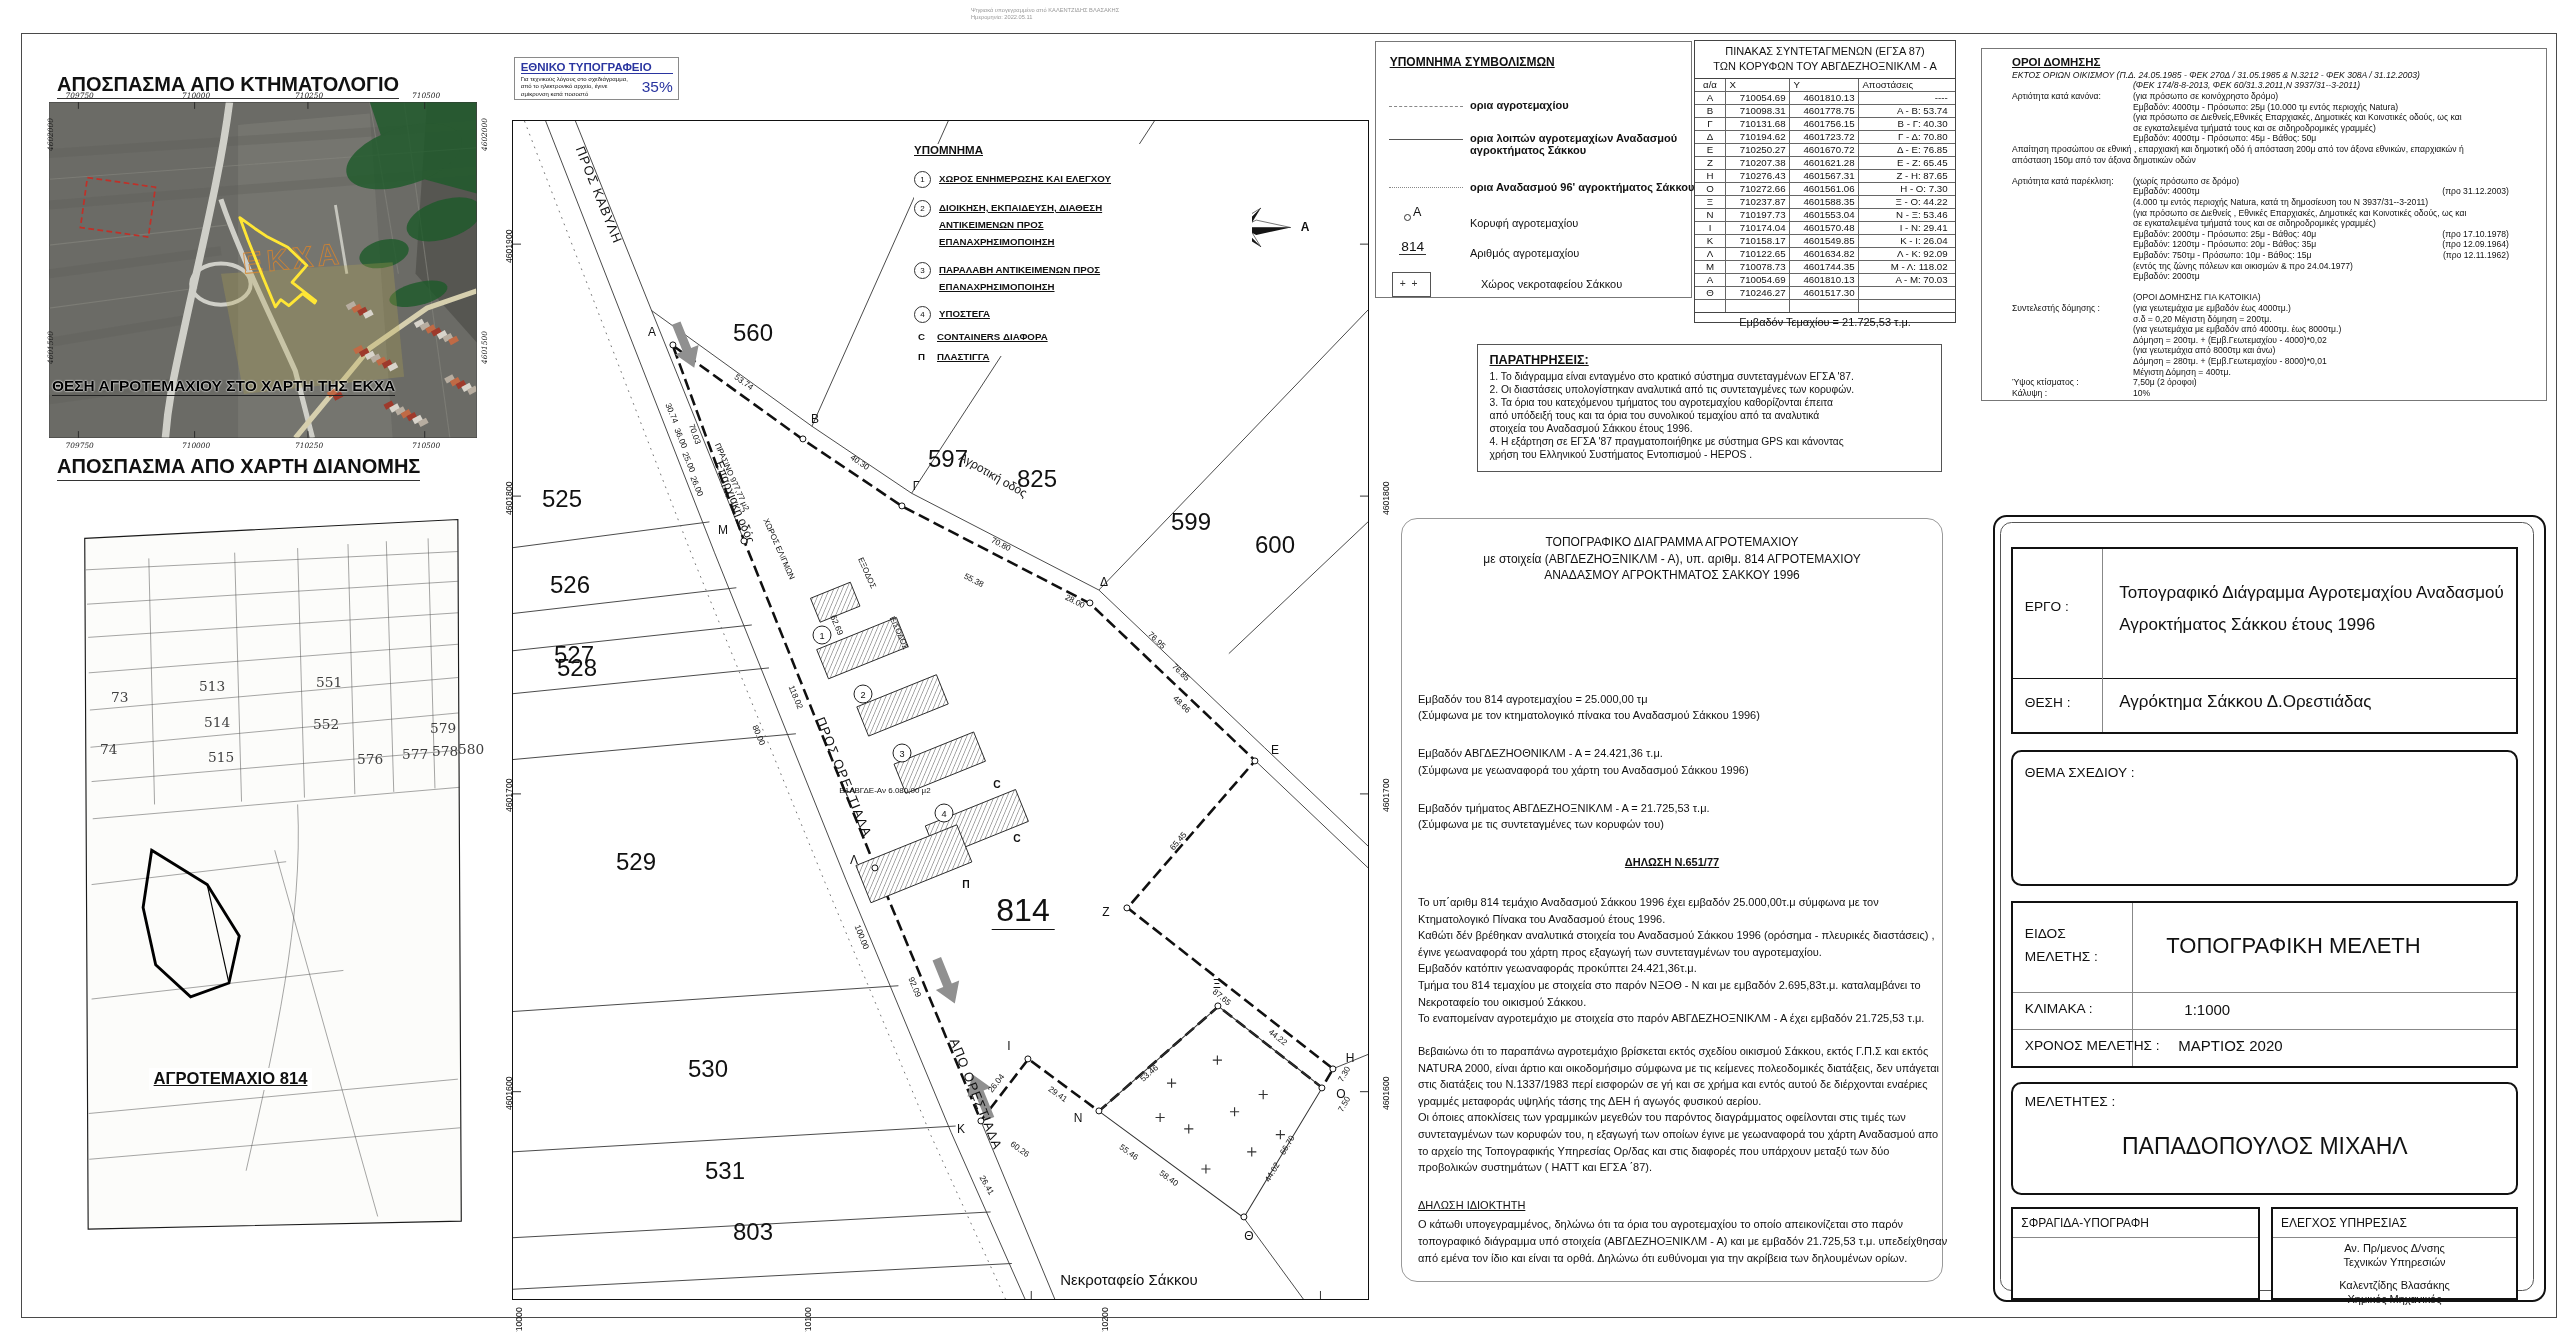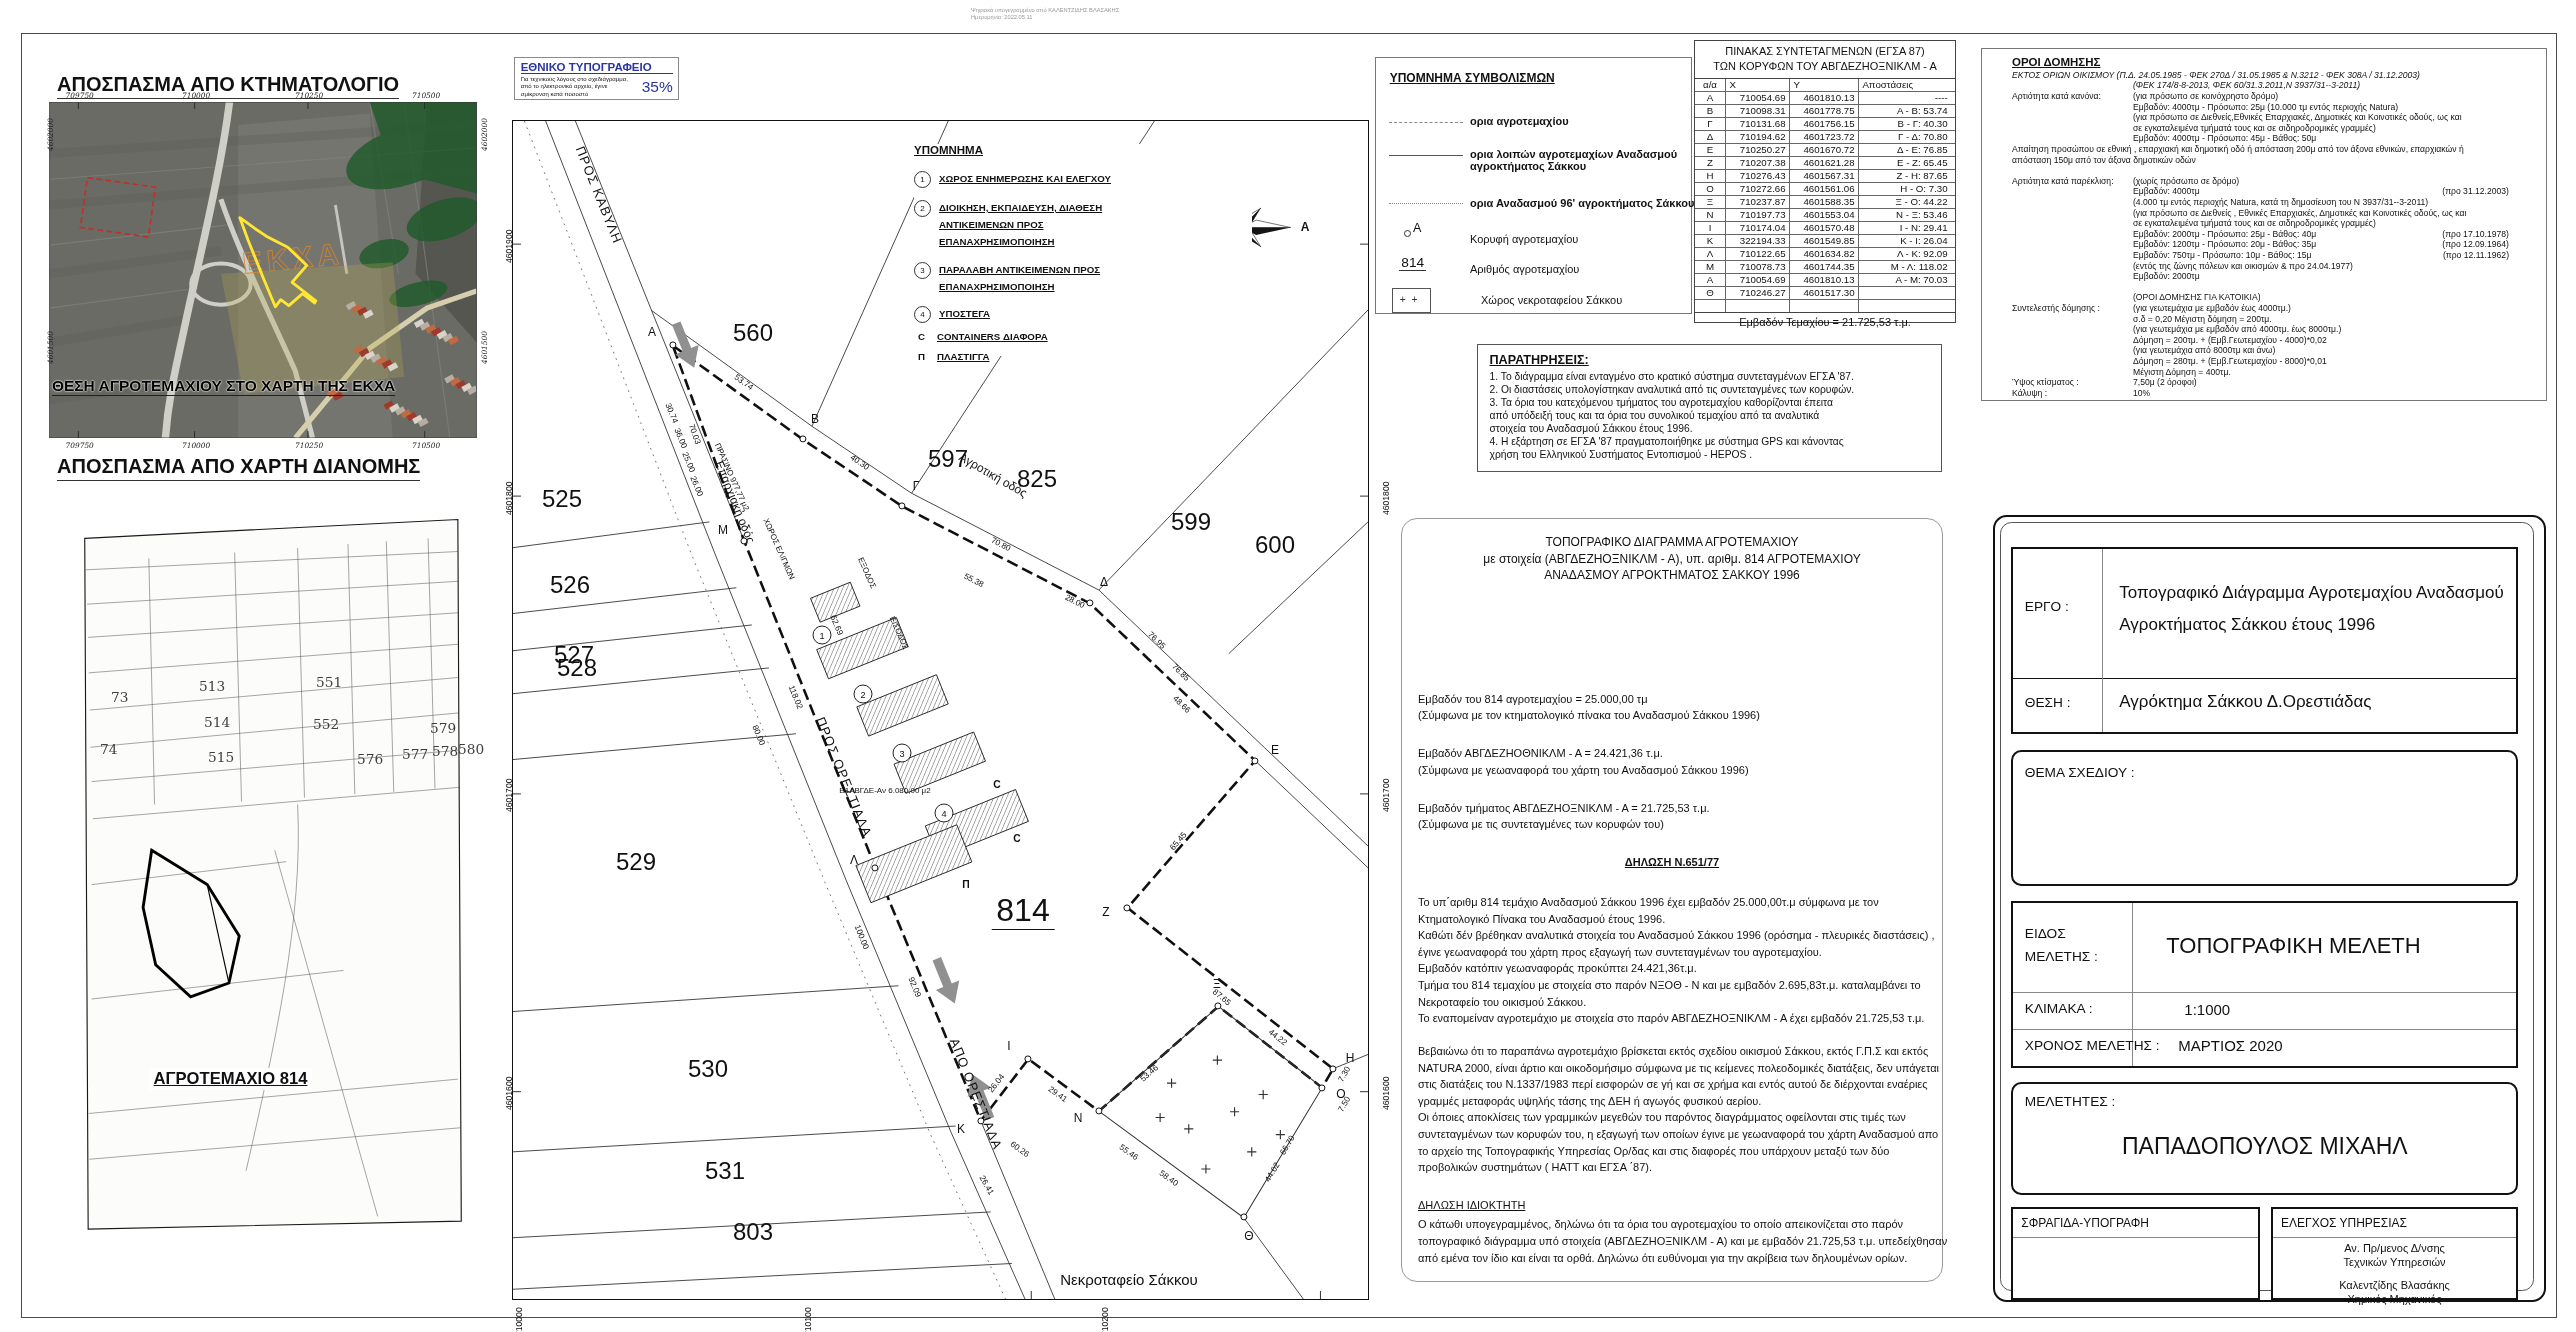--- a/index.html
+++ b/index.html
@@ -493,21 +493,21 @@
     <div class="ftick rot90" style="left: 504px; top: 1110px;">4601600</div>
     <div class="ftick rot90" style="left: 1381px; top: 263px;">4601900</div>
     <div class="ftick rot90" style="left: 1381px; top: 515px;">4601800</div>
     <div class="ftick rot90" style="left: 1381px; top: 812px;">4601700</div>
     <div class="ftick rot90" style="left: 1381px; top: 1110px;">4601600</div>
     <div class="ftick rot90" style="left: 514px; top: 1336px;">710000</div>
     <div class="ftick rot90" style="left: 803px; top: 1336px;">710100</div>
     <div class="ftick rot90" style="left: 1100px; top: 1336px;">710200</div>
   </div>
 
-<div class="abs symbox" style="left:1375px;top:57px;width:315px;height:255px">
+<div class="abs symbox" style="left:1375px;top:41px;width:315px;height:255px">
   <div class="abs sym-title" style="left:13.7px;top:12.6px">ΥΠΟΜΝΗΜΑ ΣΥΜΒΟΛΙΣΜΩΝ</div>
   <div id="symbol-items">
       <div class="sym-sample" style="left: 12.6px; top: 64px; border-top: 1.4px dashed rgb(136, 136, 136);"></div>
       <div class="sym-item bold" style="left: 94px; top: 57px;">
         <div>ορια αγροτεμαχίου</div>
       </div>
       <div class="sym-sample" style="left: 12.6px; top: 97px; border-top: 1.4px solid rgb(85, 85, 85);"></div>
       <div class="sym-item bold" style="left: 94px; top: 90px;">
         <div>ορια λοιπών αγροτεμαχίων Αναδασμού</div>
         <div>αγροκτήματος Σάκκου</div>
@@ -604,21 +604,21 @@
         <div class="num">Ν - Ξ: 53.46</div>
       </div>
       <div class="trow">
         <div>Ι</div>
         <div class="num">710174.04</div>
         <div class="num">4601570.48</div>
         <div class="num">Ι - Ν: 29.41</div>
       </div>
       <div class="trow">
         <div>Κ</div>
-        <div class="num">322194.33</div>
+        <div class="num">710158.17</div>
         <div class="num">4601549.85</div>
         <div class="num">Κ - Ι: 26.04</div>
       </div>
       <div class="trow">
         <div>Λ</div>
         <div class="num">710122.65</div>
         <div class="num">4601634.82</div>
         <div class="num">Λ - Κ: 92.09</div>
       </div>
       <div class="trow">

